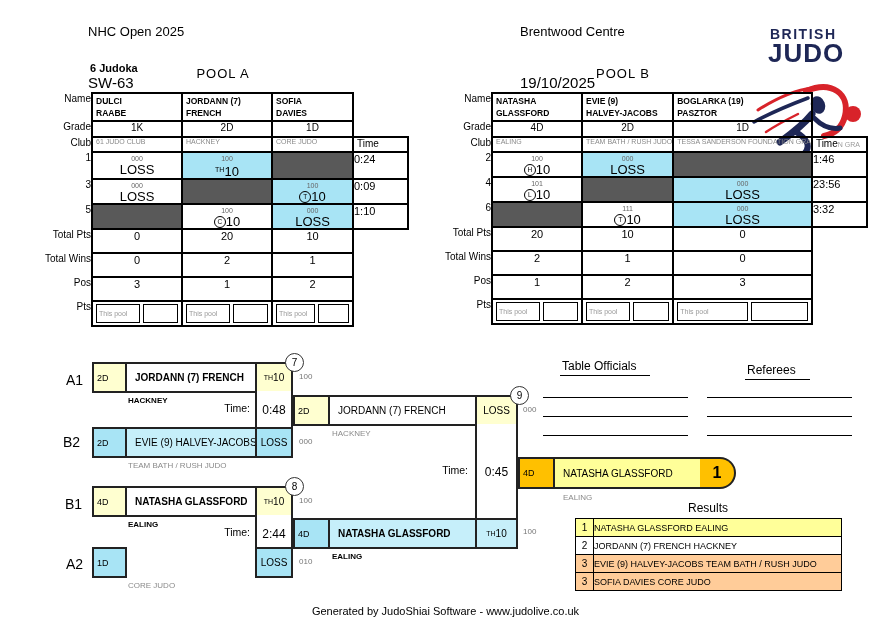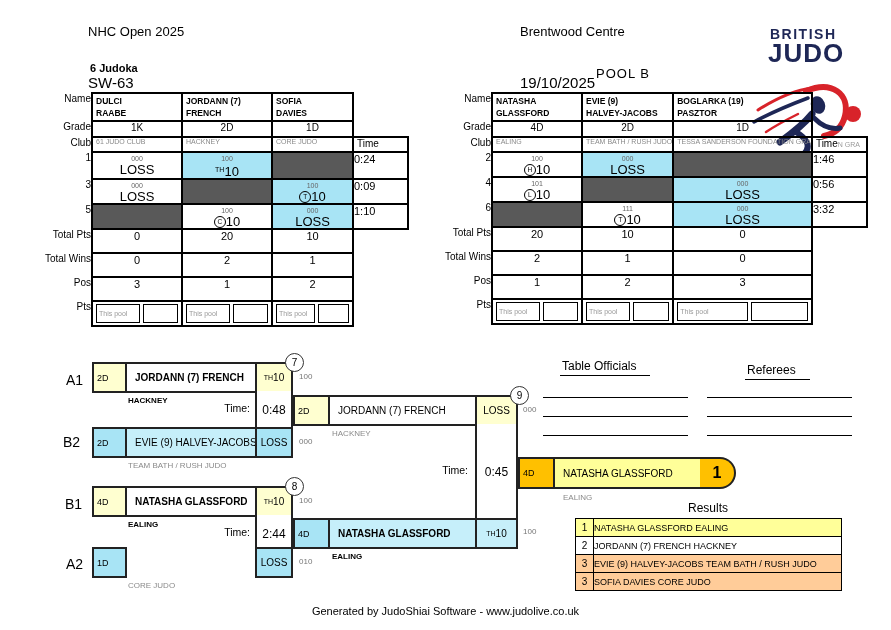--- a/index.html
+++ b/index.html
@@ -78,20 +78,21 @@
 </head>
 <body>
 
 <div id="canvas">
 
   <div class="abs title" style="left:88px;top:24px;">NHC Open 2025</div>
   <div class="abs sub" style="left:88px;top:42px;">SW-63</div>
   <div class="abs judoka" style="left:90px;top:62px;">6 Judoka</div>
   <div class="abs title" style="left:520px;top:24px;">Brentwood Centre</div>
   <div class="abs sub" style="left:520px;top:42px;">19/10/2025</div>
+  <div class="abs pooltitle" style="left:92px;top:66px;width:262px;">POOL A</div>
   <div class="abs pooltitle" style="left:492px;top:66px;width:262px;">POOL B</div>
 
   <div class="abs logo1" style="left:770px;top:26px;">BRITISH</div>
   <div class="abs logo2" style="left:768px;top:42px;">JUDO</div>
   <svg class="abs" style="left:750px;top:78px;" width="118" height="80" viewBox="0 0 118 80">
     <path d="M8 32 C 30 18, 46 12, 62 10" stroke="#D8232A" stroke-width="3" fill="none" stroke-linecap="round"></path>
     <path d="M4 44 C 26 32, 42 26, 58 20" stroke="#1E2756" stroke-width="3.5" fill="none" stroke-linecap="round"></path>
     <path d="M16 54 C 28 46, 36 42, 48 36" stroke="#D8232A" stroke-width="2.5" fill="none" stroke-linecap="round"></path>
     <path d="M56 13 C 82 2, 100 16, 95 38 C 92 50, 84 56, 74 58" stroke="#D8232A" stroke-width="6" fill="none" stroke-linecap="round"></path>
     <circle cx="103" cy="36" r="8" fill="#D8232A"></circle>
@@ -293,21 +294,21 @@
       <td class="lab">4</td>
       <td class="b mc">
             <div class="sc">101</div>
             <div class="main"><span class="circ">L</span><span class="val">10</span></div>
           </td>
       <td class="b gray"></td>
       <td class="b mc blue">
             <div class="sc">000</div>
             <div class="main">LOSS</div>
           </td>
-      <td class="b timecell">0:56</td>
+      <td class="b timecell">23:56</td>
     </tr>
     <tr style="height:25px">
       <td class="lab">6</td>
       <td class="b gray"></td>
       <td class="b mc">
             <div class="sc">111</div>
             <div class="main"><span class="circ">T</span><span class="val">10</span></div>
           </td>
       <td class="b mc blue">
             <div class="sc">000</div>

